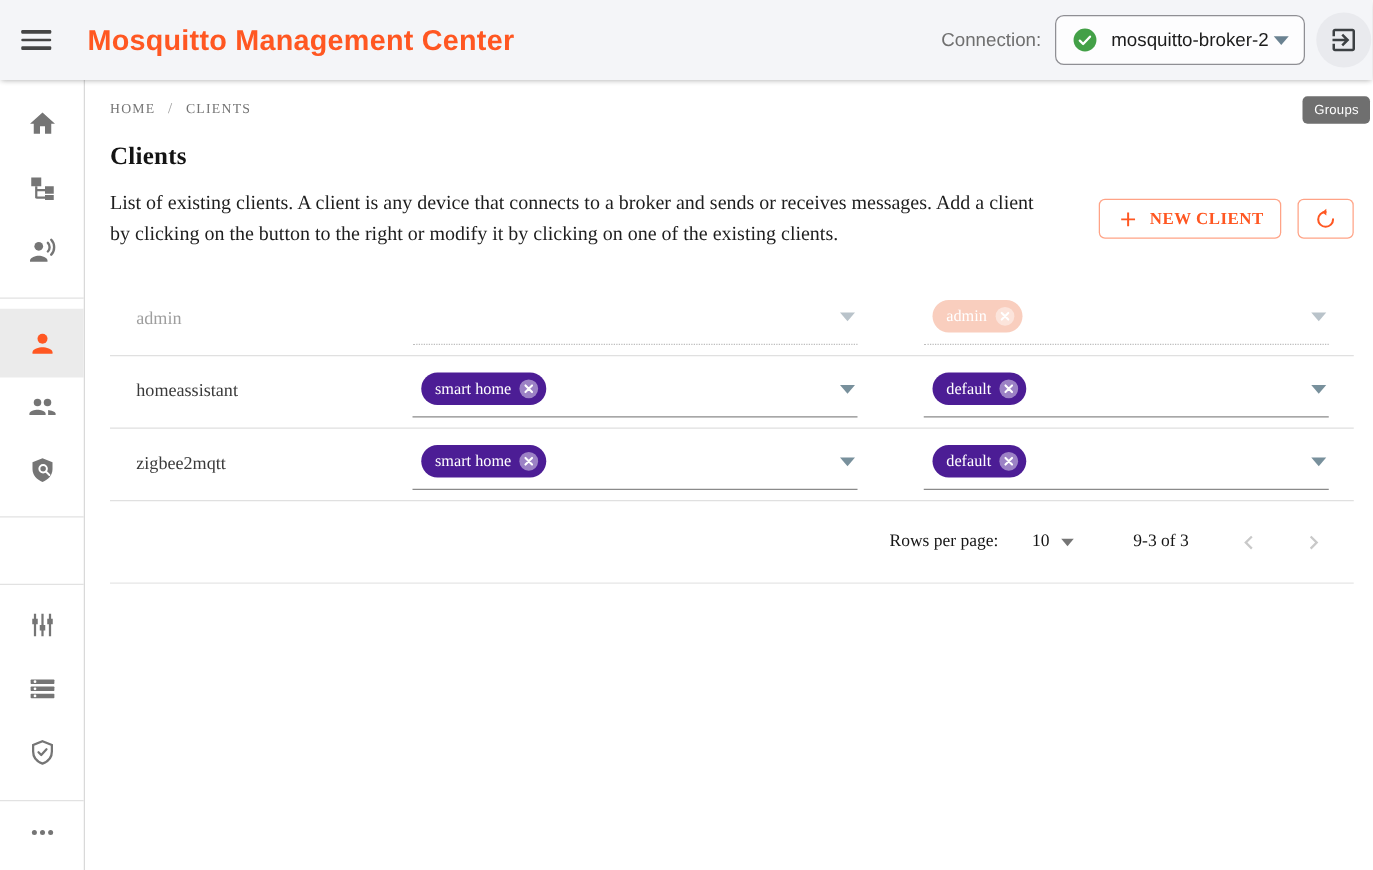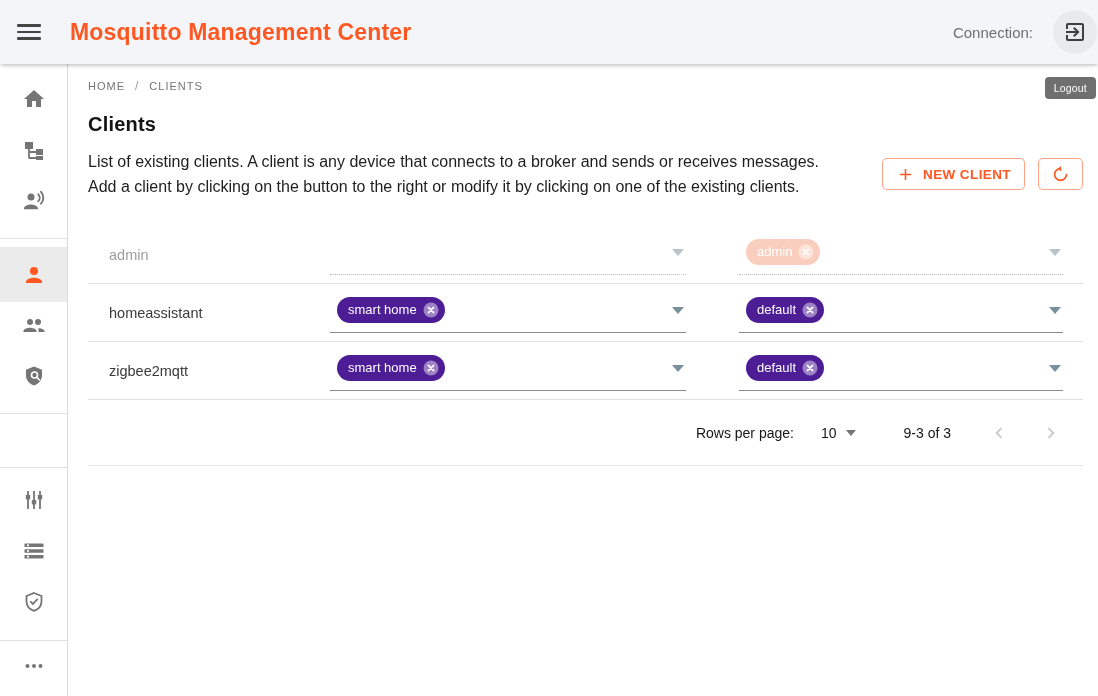--- a/index.html
+++ b/index.html
@@ -50,21 +50,21 @@
   .sidebar {
     position:absolute; top:64px; left:0; width:68px; height:632px;
     background:#ffffff; border-right:1px solid #d9d9d9; z-index:20;
   }
   .side-item { position:absolute; left:0; width:67px; height:50px; display:flex; align-items:center; justify-content:center; color:#757575; cursor:pointer; }
   .side-item svg { width:24px; height:24px; }
   .side-item.selected { height:55px; background:#ebebeb; color:#ff5722; }
   .side-divider { position:absolute; left:0; width:67px; height:1px; background:#e2e2e2; }
 
   
-  .main { position:absolute; top:64px; left:68px; width:1030px; height:521px; padding:13px 15px 0 20px; background:#fff; }
+  .main { position:absolute; top:64px; left:68px; width:1030px; height:521px; padding:13px 15px 0 20px; background:#fff;font-family:Liberation Serif, serif; }
 
   .breadcrumb { display:flex; align-items:center; font-size:11px; color:#757575; letter-spacing:1px; margin-top:2px; }
   .breadcrumb .crumb { cursor:pointer; }
   .breadcrumb .sep { margin:0 10px; color:#9a9a9a; font-size:12px; }
 
   .page-title { margin-top:20px; font-size:20px; font-weight:bold; color:#141414; letter-spacing:0.2px; }
 
   .intro-row { display:flex; margin-top:13px; }
   .description { width:745px; font-size:16px; line-height:25px; color:#1e1e1e; }
   .actions { margin-left:auto; display:flex; gap:13px; margin-top:9px; align-items:flex-start; }
@@ -121,29 +121,37 @@
 
 <div class="appbar">
   <div class="hamburger">
       <span></span>
       <span></span>
       <span></span>
     </div>
   <div class="app-title">Mosquitto Management Center</div>
   <div class="appbar-right">
     <span class="connection-label">Connection:</span>
+    <div class="connection-select">
+      <svg class="status" viewBox="0 0 24 24">
+        <circle cx="12" cy="12" r="11" fill="#43a047"></circle>
+        <path d="M7 12.6l3.2 3.2 6.6-7" fill="none" stroke="#fff" stroke-width="2.2" stroke-linecap="round" stroke-linejoin="round"></path>
+      </svg>
+      <span class="value">mosquitto-broker-2</span>
+      <span class="caret"></span>
+    </div>
     <div class="logout-btn">
       <svg viewBox="0 0 24 24" width="24" height="24">
         <path fill="currentColor" d="M10.09 15.59 11.5 17l5-5-5-5-1.41 1.41L12.67 11H3v2h9.67l-2.58 2.59zM19 3H5c-1.11 0-2 .9-2 2v4h2V5h14v14H5v-4H3v4c0 1.1.89 2 2 2h14c1.1 0 2-.9 2-2V5c0-1.1-.9-2-2-2z"></path>
       </svg>
     </div>
   </div>
 </div>
 
-<div class="logout-tooltip">Logout</div>
+<div class="logout-tooltip">Groups</div>
 
 <div class="sidebar">
   <div class="side-item" style="top:10px">
     <svg viewBox="0 0 24 24">
         <path fill="currentColor" d="M10 20v-6h4v6h5v-8h3L12 3 2 12h3v8z"></path>
       </svg>
   </div>
   <div class="side-item" style="top:61px">
     <svg viewBox="0 0 24 24">
       <g fill="currentColor">

